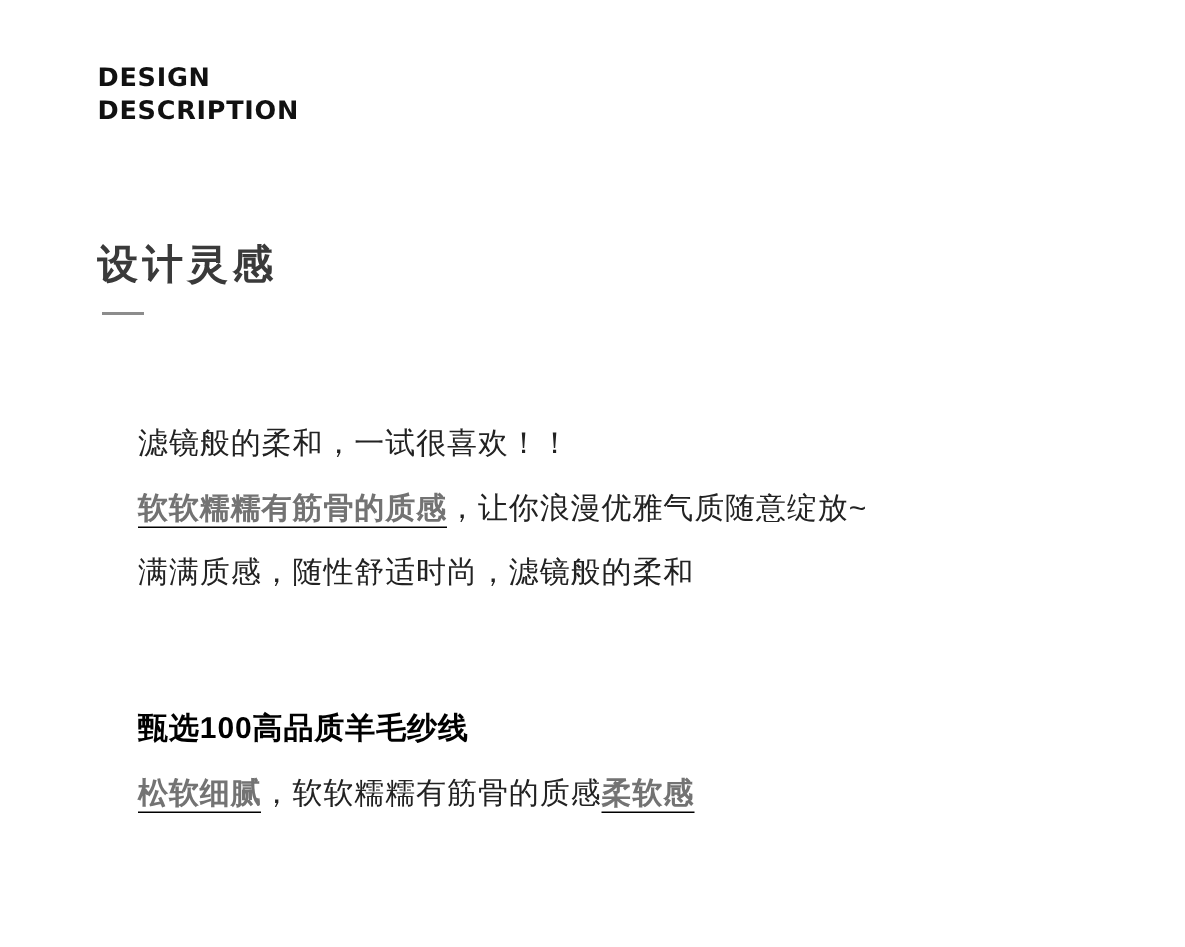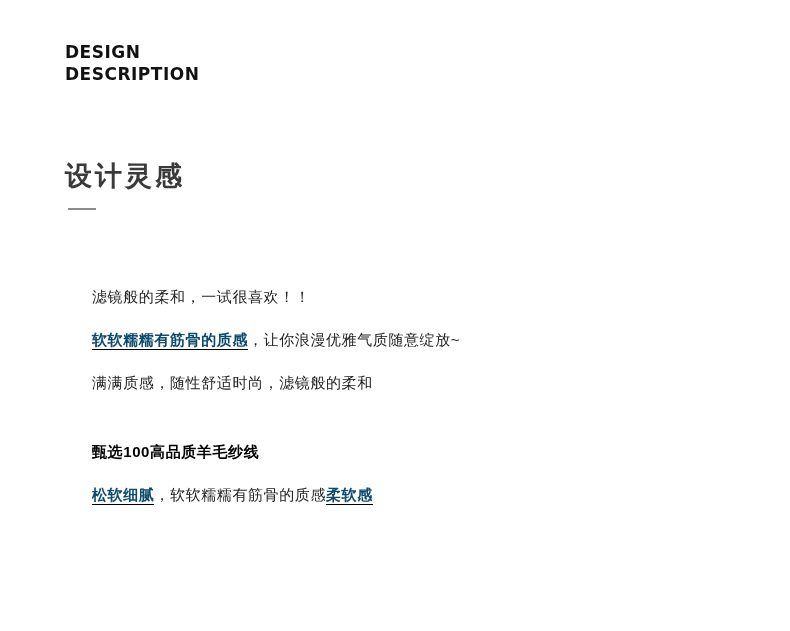--- a/index.html
+++ b/index.html
@@ -50,35 +50,35 @@
     width: 28px;
     height: 2px;
     background: #8c8c8c;
   }
   .body-block {
     position: absolute;
     left: 92px;
     width: 640px;
   }
   .block-one { top: 275px; }
-  .block-two { top: 430px; }
+  .block-two { top: 465px; }
   .line {
-    font-size: 15px;
+    font-size: 20px;
     line-height: 43px;
     color: #222222;
     letter-spacing: 0.6px;
     white-space: nowrap;
   }
   .line .bold {
     font-weight: bold;
     color: #000000;
   }
   .line .ul {
     font-weight: bold;
-    color: #0c4a6e;
+    color: #737373;
     border-bottom: 1.5px solid #000000;
     padding-bottom: 1px;
   }
 </style>
 </head>
 <body>
 
 <div class="page">
 
   <div class="heading-block">

